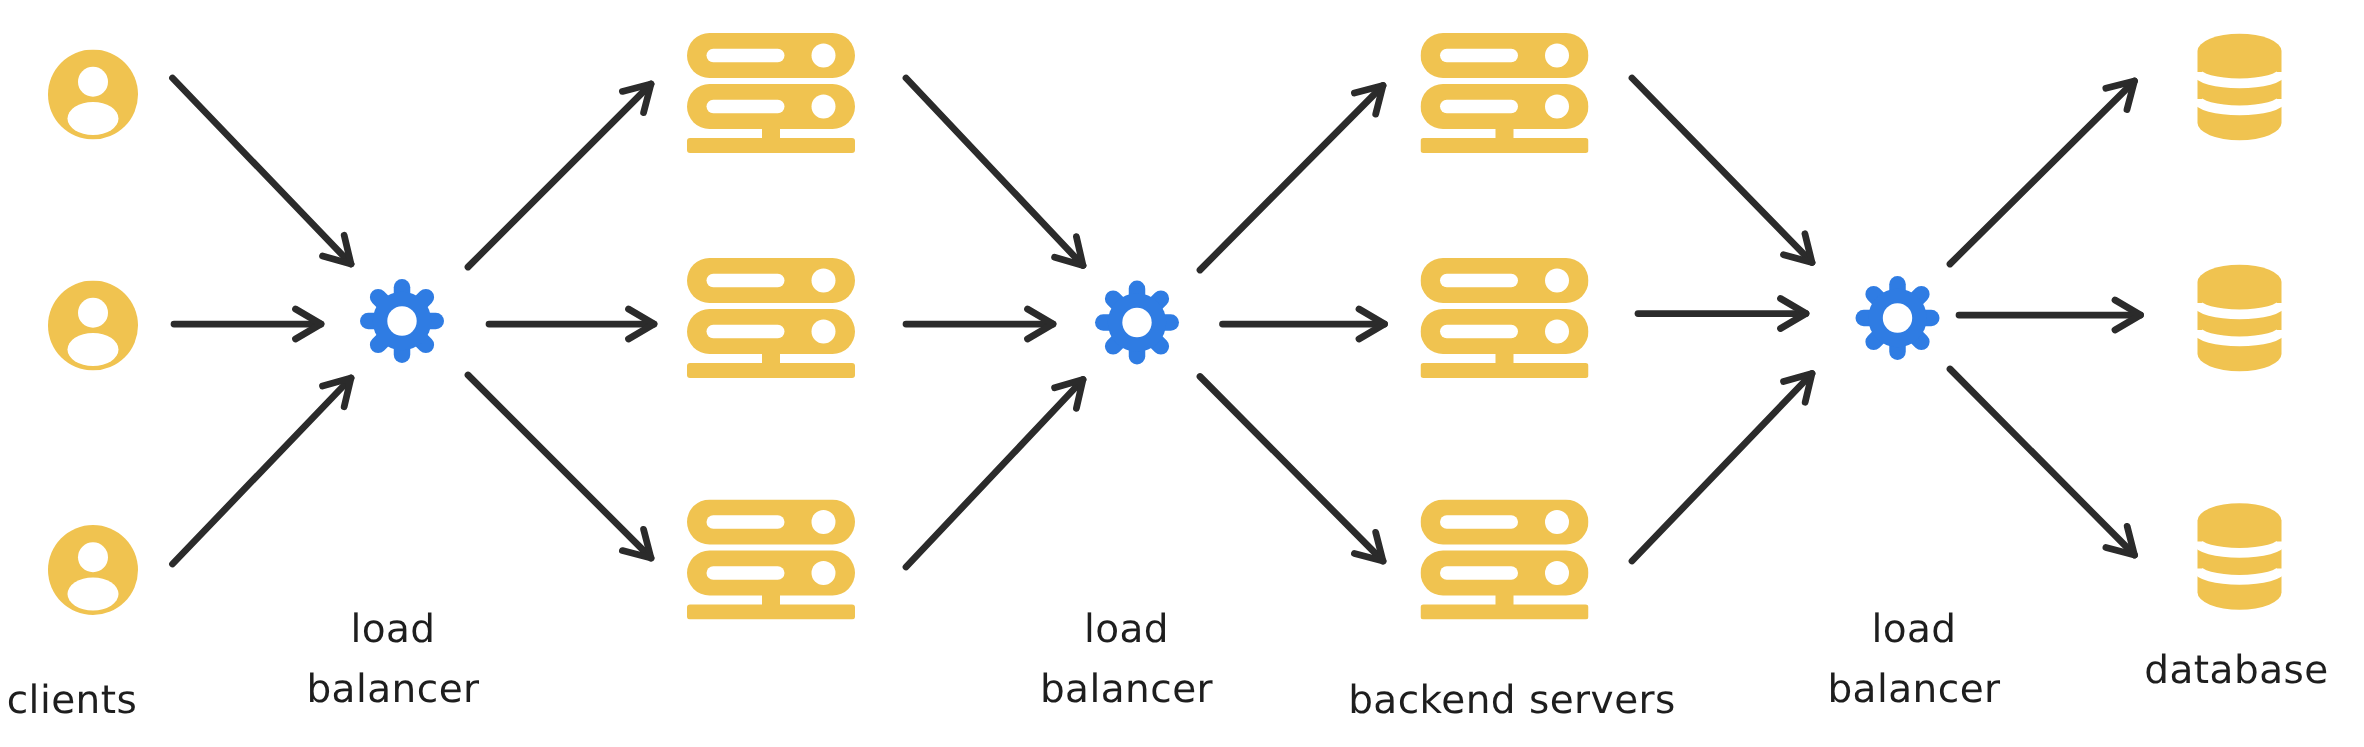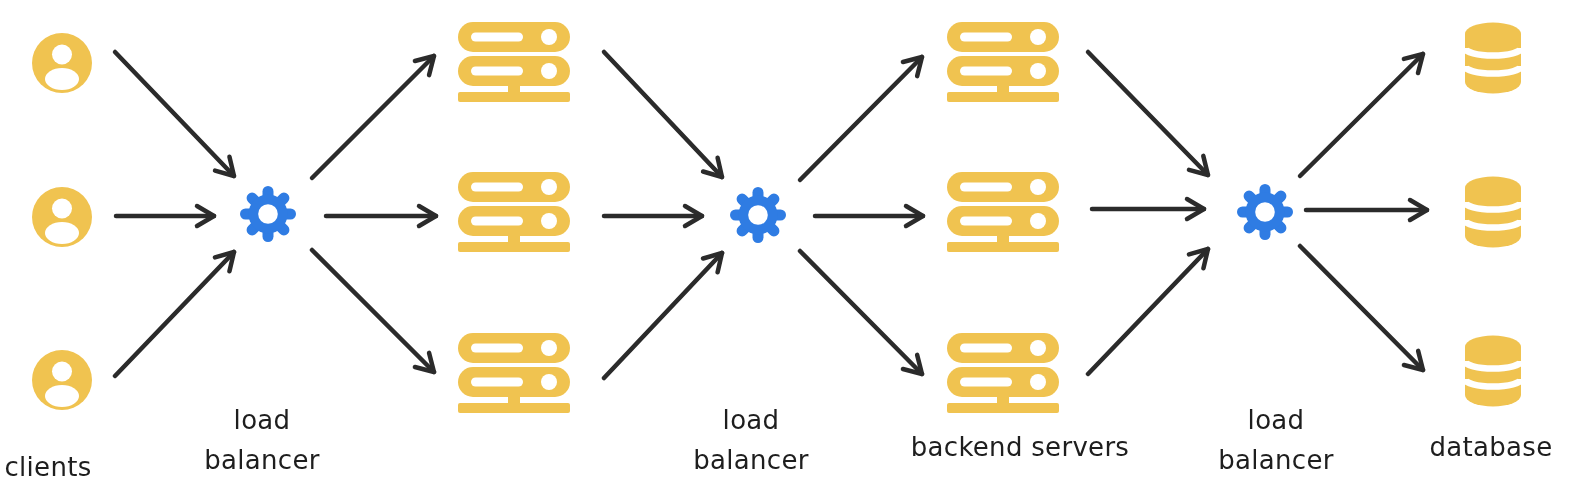--- a/index.html
+++ b/index.html
@@ -173,18 +173,18 @@
     <line class="arrow-line" x1="1300" y1="246" x2="1423" y2="370" marker-end="url(#ah)"></line>
   </svg>
 
   <div class="lbl" style="left:48px; top:452px;">clients</div>
 
   <div class="lbl two-line" style="left:262px; top:400px;">load balancer</div>
 
 
   <div class="lbl two-line" style="left:751px; top:400px;">load balancer</div>
 
-  <div class="lbl" style="left:1008px; top:432px;margin-left:12px;">backend servers</div>
+  <div class="lbl" style="left:1008px; top:452px;">backend servers</div>
 
   <div class="lbl two-line" style="left:1276px; top:400px;">load balancer</div>
 
   <div class="lbl" style="left:1491px; top:432px;">database</div>
 </div>
 
 </body></html>

